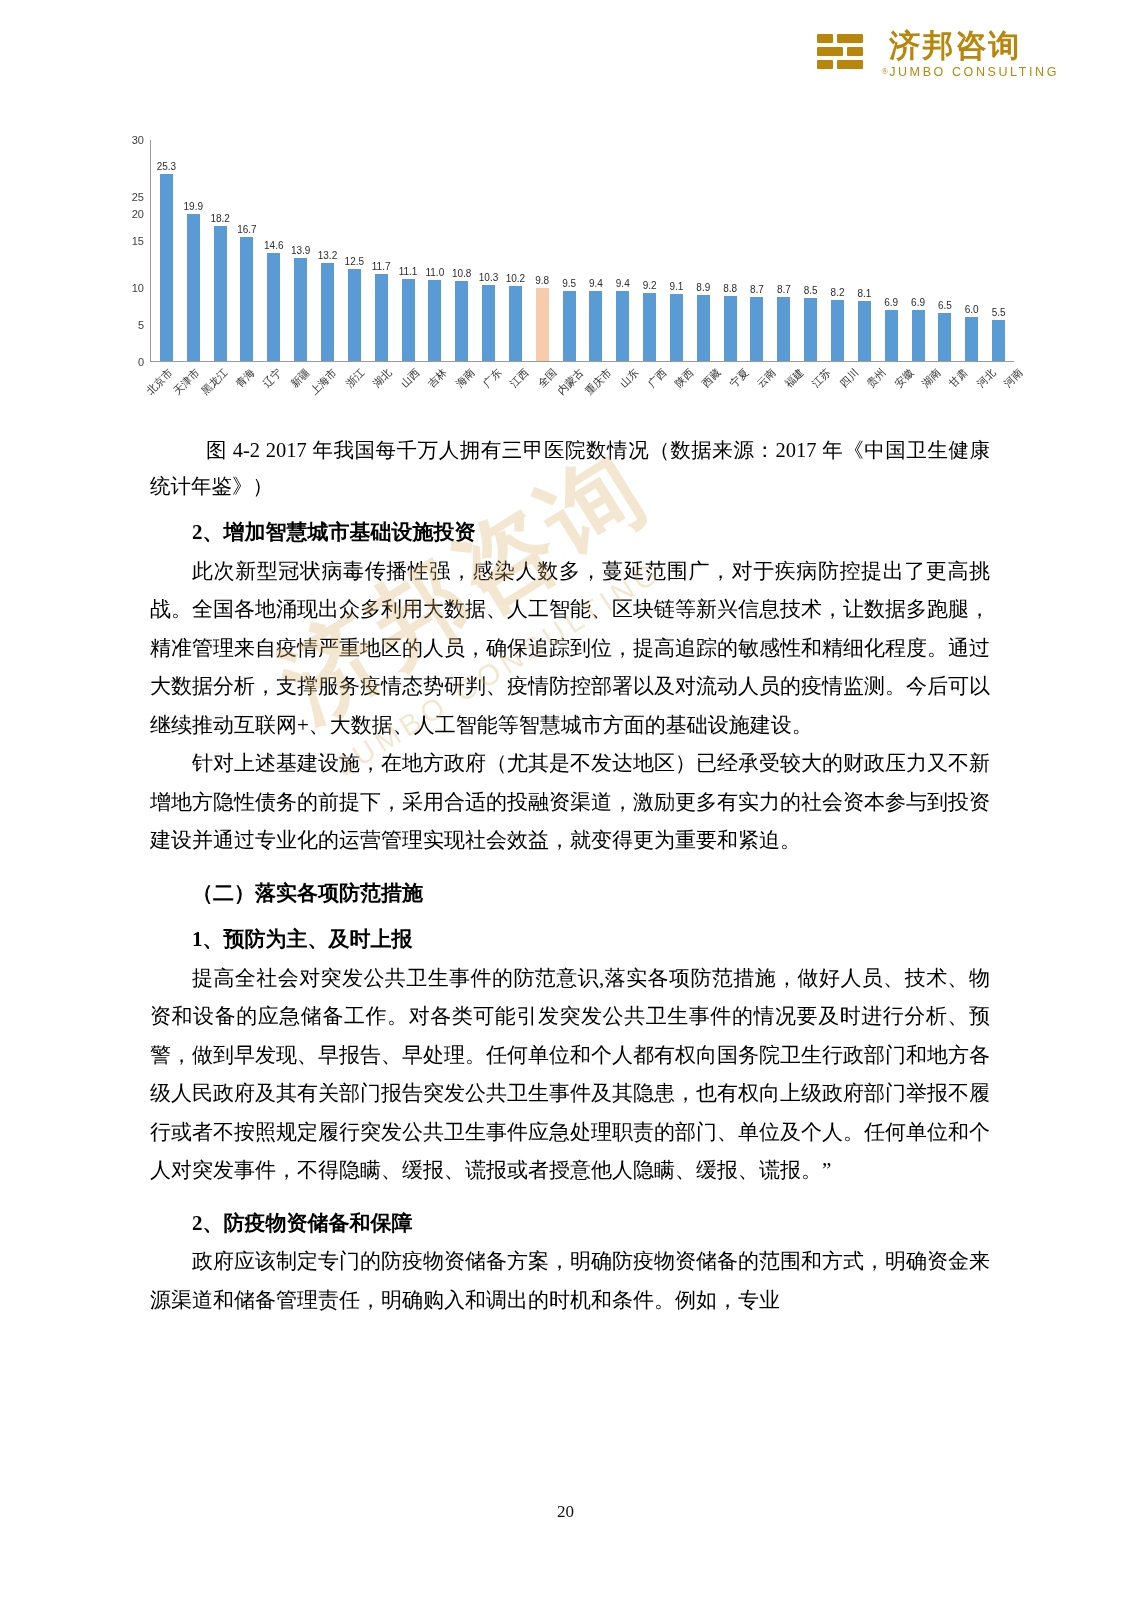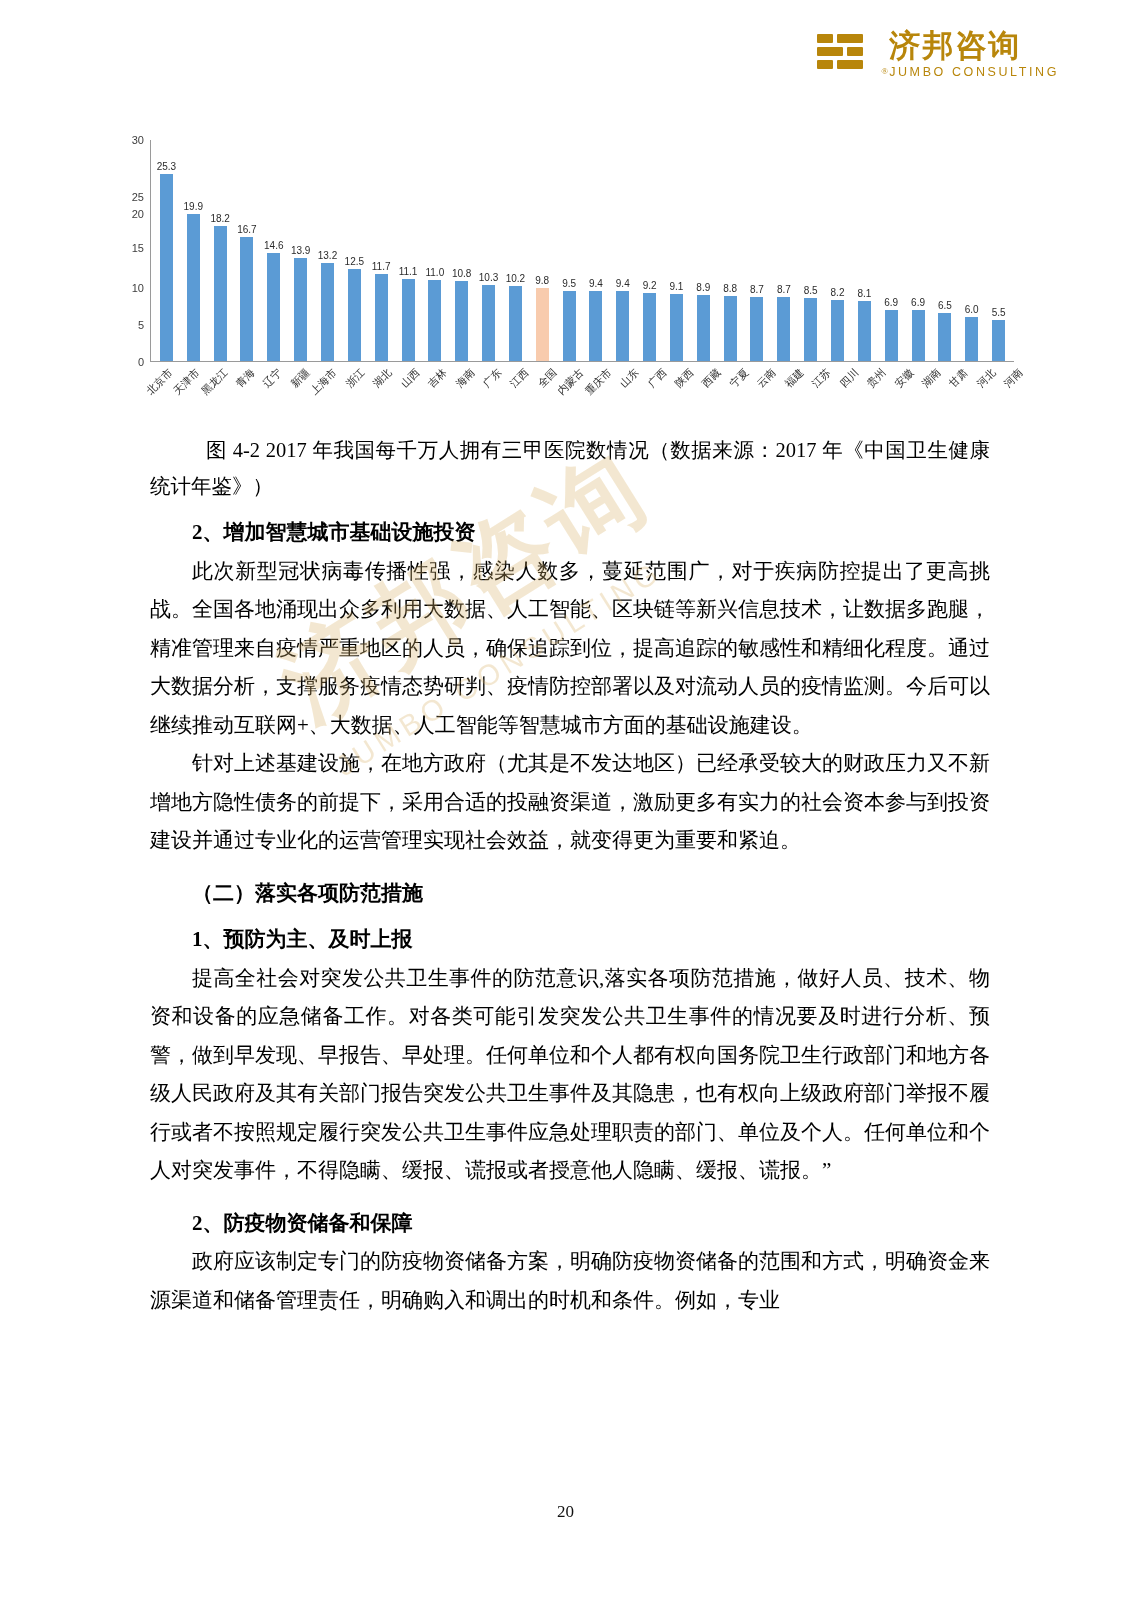--- a/index.html
+++ b/index.html
@@ -254,21 +254,21 @@
       <div class="logo-cn">济邦咨询</div>
       <div class="logo-en">JUMBO CONSULTING</div>
     </div>
   </div>
 
   <div class="chart-block">
     <div class="y-axis" id="yaxis">
         <div class="y-tick" style="top: 222px;">0</div>
         <div class="y-tick" style="top: 185px;">5</div>
         <div class="y-tick" style="top: 148px;">10</div>
-        <div class="y-tick" style="top: 108px;">15</div>
+        <div class="y-tick" style="top: 101px;">15</div>
         <div class="y-tick" style="top: 74px;">20</div>
         <div class="y-tick" style="top: 37px; margin-top: 20px;">25</div>
         <div class="y-tick" style="top: 0px;">30</div>
       </div>
     <div class="chart-plot">
       <div class="bars" id="bars">
           <div class="bar-col">
             <div class="bar-val">25.3</div>
             <div class="bar-rect" style="height: 187.22px;"></div>
           </div>

